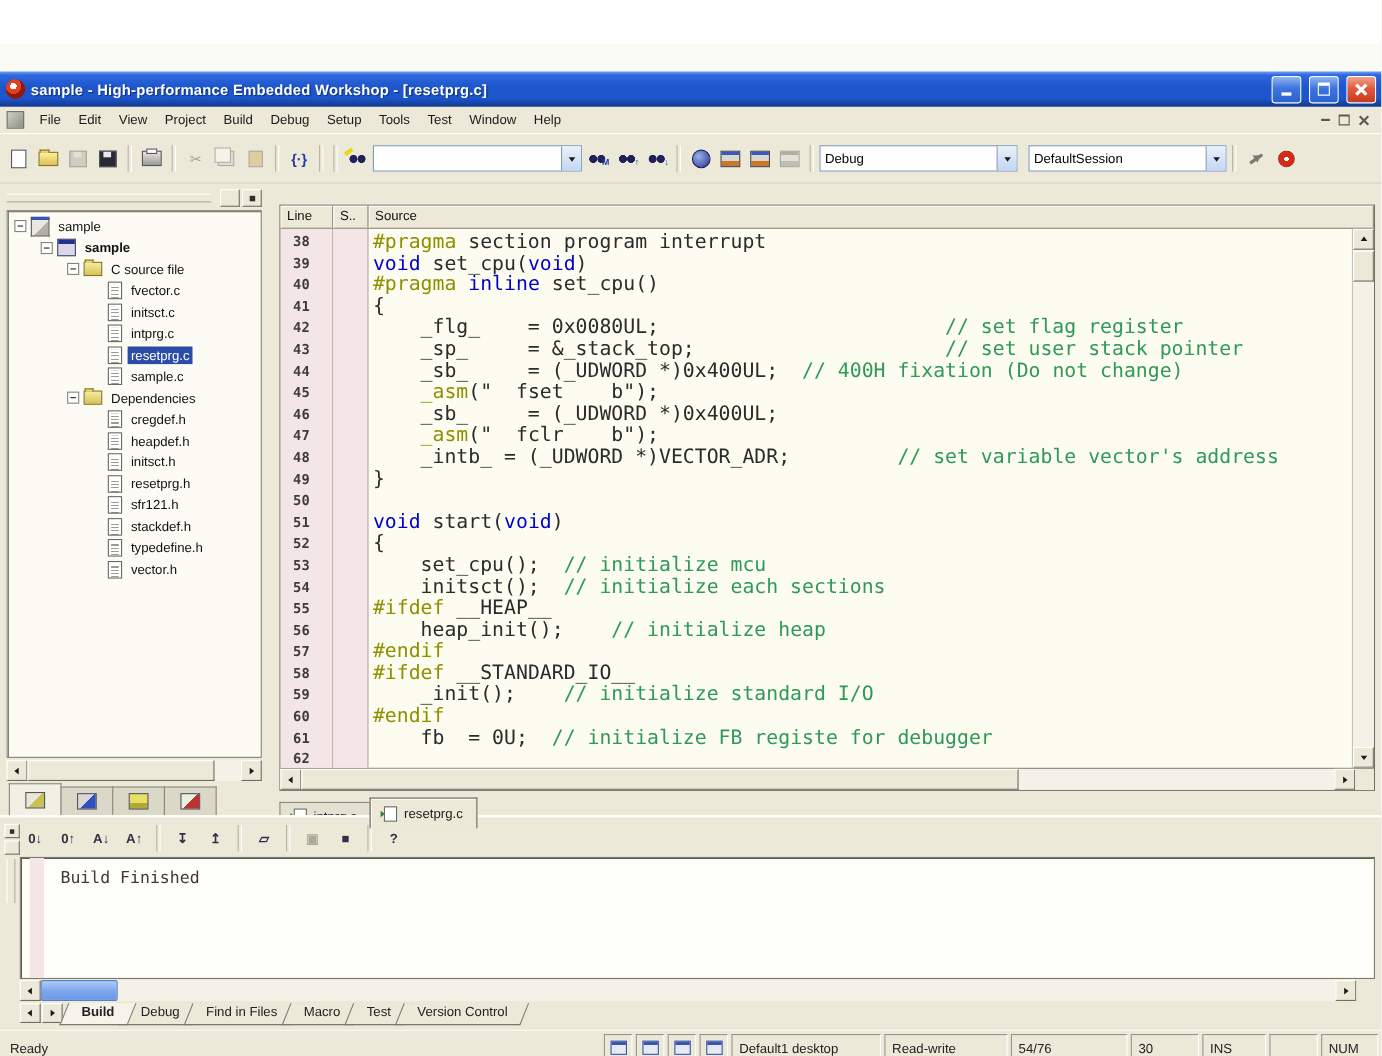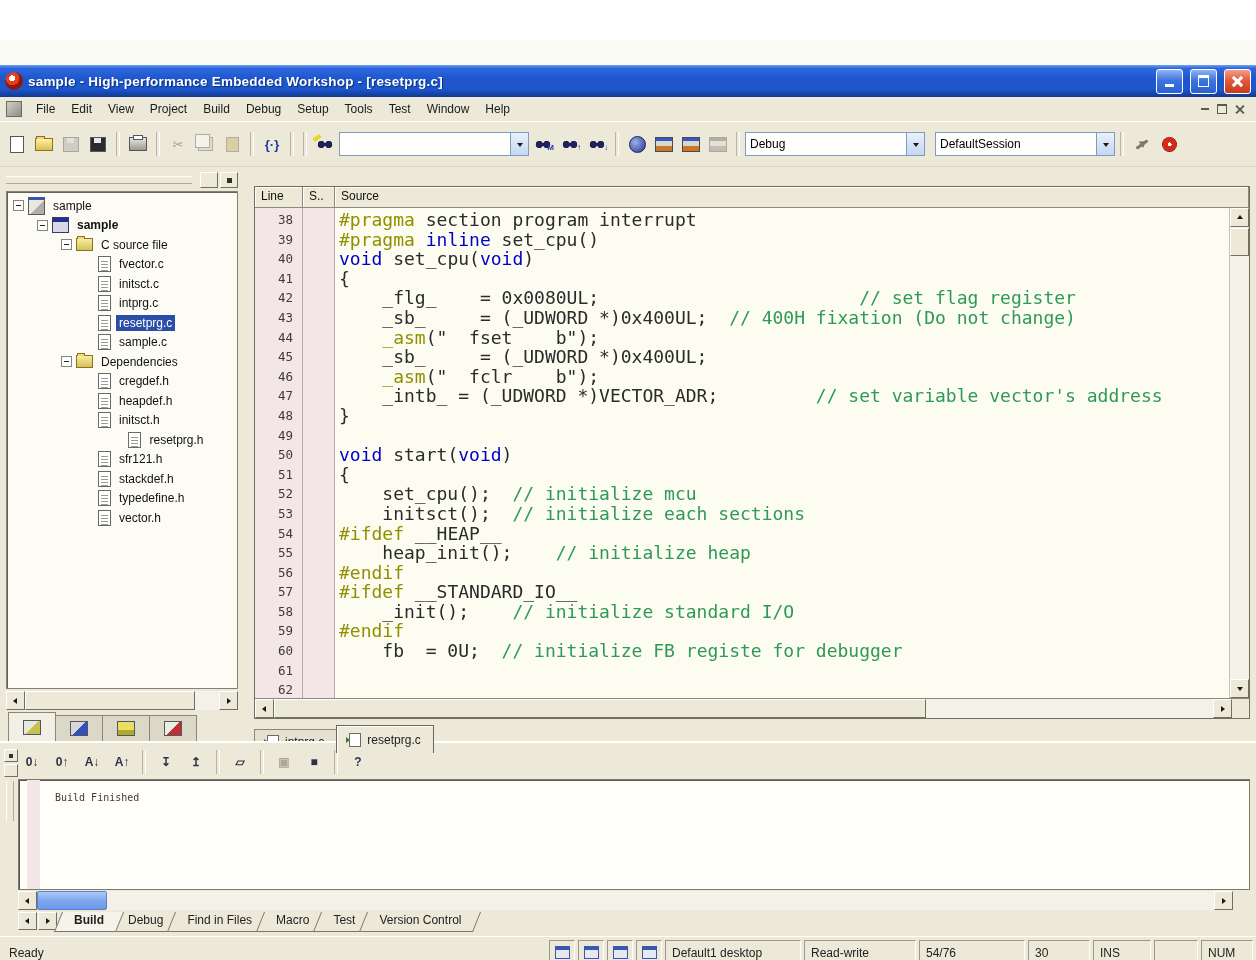--- a/index.html
+++ b/index.html
@@ -109,21 +109,21 @@
   
   .editor-region { flex:1; position:relative; min-width:0; }
   .editor-frame { position:absolute; left:8px; right:6px; top:19px; height:531px; border:1px solid #6F6F65; background:#FDFCF0; display:flex; flex-direction:column; }
   .ed-header { flex:0 0 20px; display:flex; background:#ECE9D8; border-bottom:1px solid #8a887c; font-size:12px; color:#111; }
   .ed-hcell { border-right:1px solid #8a887c; box-shadow:inset 1px 1px 0 #fff; padding:2px 6px 0 6px; }
   .ed-hcell.line { flex:0 0 48px; width:48px; box-sizing:border-box; }
   .ed-hcell.scol { flex:0 0 32px; width:32px; box-sizing:border-box; }
   .ed-hcell.src { flex:1; }
   .ed-body { flex:1; display:flex; position:relative; overflow:hidden; }
   .gutter-col { flex:0 0 47px; background:#F4E6E6; border-right:1px solid #baa8a8; font-family:"DejaVu Sans Mono", monospace; font-size:12.5px; color:#3c3c3c; text-align:right; padding-top:2px; }
-  .gutter-col .ln { height:19.6px; line-height:19.6px; padding-right:9px; font-weight:normal; }
+  .gutter-col .ln { height:19.6px; line-height:19.6px; padding-right:9px; font-weight:bold;text-align:center; }
   .s-col { flex:0 0 31px; background:#F4E6E6; border-right:1px solid #baa8a8; }
   .code-col { flex:1; padding:2px 0 0 4px; font-family:"DejaVu Sans Mono", monospace; font-size:18px; overflow:hidden; }
   .code-row { height:19.6px; line-height:19.6px; white-space:pre; }
   .tk-p { color:#2b2b2b; } .tk-kw { color:#0000CC; } .tk-pre { color:#8F8F00; } .tk-com { color:#2E9958; }
   .ed-vscroll { flex:0 0 17px; background:#F4F2E8; display:flex; flex-direction:column; border-left:1px solid #c4c2b6; }
   .ed-vscroll .sthumb { height:26px; margin:1px 0; }
   .ed-vspacer { flex:1; }
   .ed-hscroll { flex:0 0 18px; border-top:1px solid #8a887c; background:#F4F2E8; display:flex; }
   .ed-hthumb { width:650px; }
   .ed-htrack { flex:1; }
@@ -136,21 +136,21 @@
   .edtab-icon::after { content:""; position:absolute; left:-4px; top:3px; border:3px solid transparent; border-left:4px solid #3a7a3a; }
 
   
   .output { flex:0 0 191px; position:relative; border-top:2px solid #fff; padding:2px 6px 0 18px; display:flex; flex-direction:column; background:#ECE9D8; }
   .out-grip { position:absolute; left:4px; top:6px; width:12px; display:flex; flex-direction:column; gap:2px; align-items:center; }
   .out-grip .ws-mini { width:12px; height:11px; }
   .out-grip .bar { width:6px; height:40px; border-left:1px solid #fff; border-right:1px solid #b0ac9c; margin-top:2px; }
   .out-toolbar { flex:0 0 34px; display:flex; align-items:center; gap:2px; }
   .ob { min-width:24px; height:22px; display:flex; align-items:center; justify-content:center; font-size:12px; font-weight:bold; color:#30304a; padding:0 2px; }
   .ob.disabled { color:#aaa89a; }
-  .out-box { flex:1; border:1px solid #7a7a70; box-shadow:inset 1px 1px 0 #5a5a52; background:#FFFEF8; position:relative; font-family:"DejaVu Sans Mono", monospace; font-size:10px; color:#3a3a3a; overflow:hidden; }
+  .out-box { flex:1; border:1px solid #7a7a70; box-shadow:inset 1px 1px 0 #5a5a52; background:#FFFEF8; position:relative; font-family:"DejaVu Sans Mono", monospace; font-size:15px; color:#3a3a3a; overflow:hidden; }
   .out-gutter { position:absolute; left:8px; top:0; bottom:0; width:13px; background:#F4E6E6; }
   .out-lines { padding:8px 0 0 36px; }
   .out-line { height:20px; line-height:20px; white-space:pre; }
   .out-hscroll { flex:0 0 17px; display:flex; background:#F4F2E8; margin-top:1px; }
   .xp-thumb { width:68px; border:1px solid #5880C8; border-radius:2px; background:linear-gradient(180deg,#ADCBF8,#7FA8EE 50%,#6A97E6); }
   .out-htrack { flex:1; }
   .out-tabs { flex:0 0 24px; display:flex; align-items:flex-start; padding-top:2px; font-size:12px; }
   .ot-arrow { width:17px; height:16px; background:#ECE9D8; border:1px solid; border-color:#fff #716F64 #716F64 #fff; display:flex; align-items:center; justify-content:center; margin-right:1px; }
   .otab { position:relative; height:19px; padding:1px 16px 0 16px; margin-right:-8px; color:#222; }
   .otab .bg { position:absolute; inset:0; transform:skewX(-22deg); border:1px solid #7a7870; border-top:none; background:#ECE9D8; }
@@ -370,21 +370,21 @@
             <div class="tree-row" style="padding-left: 72px;">
               <span style="width: 13px; flex: 0 0 13px;"></span>
               <span class="ico ico-file"></span>
               <span class="tree-lbl">heapdef.h</span>
             </div>
             <div class="tree-row" style="padding-left: 72px;">
               <span style="width: 13px; flex: 0 0 13px;"></span>
               <span class="ico ico-file"></span>
               <span class="tree-lbl">initsct.h</span>
             </div>
-            <div class="tree-row" style="padding-left: 72px; justify-content: center;">
+            <div class="tree-row" style="padding-left: 72px;">
               <span style="width: 13px; flex: 0 0 13px;"></span>
               <span class="ico ico-file"></span>
               <span class="tree-lbl">resetprg.h</span>
             </div>
             <div class="tree-row" style="padding-left: 72px;">
               <span style="width: 13px; flex: 0 0 13px;"></span>
               <span class="ico ico-file"></span>
               <span class="tree-lbl">sfr121.h</span>
             </div>
             <div class="tree-row" style="padding-left: 72px;">
@@ -462,24 +462,25 @@
                 <div class="ln">57</div>
                 <div class="ln">58</div>
                 <div class="ln">59</div>
                 <div class="ln">60</div>
                 <div class="ln">61</div>
                 <div class="ln">62</div>
               </div>
             <div class="s-col"></div>
             <div class="code-col" id="code-lines">
                 <div class="code-row"><span class="tk-pre">#pragma</span><span class="tk-p"> section program interrupt</span></div>
+                <div class="code-row"><span class="tk-kw">void</span><span class="tk-p"> set_cpu(</span><span class="tk-kw">void</span><span class="tk-p">)</span></div>
                 <div class="code-row"><span class="tk-pre">#pragma</span><span class="tk-p"> </span><span class="tk-kw">inline</span><span class="tk-p"> set_cpu()</span></div>
-                <div class="code-row"><span class="tk-kw">void</span><span class="tk-p"> set_cpu(</span><span class="tk-kw">void</span><span class="tk-p">)</span></div>
                 <div class="code-row"><span class="tk-p">{</span></div>
                 <div class="code-row"><span class="tk-p">    _flg_    = 0x0080UL;                        </span><span class="tk-com">// set flag register</span></div>
+                <div class="code-row"><span class="tk-p">    _sp_     = &amp;_stack_top;                     </span><span class="tk-com">// set user stack pointer</span></div>
                 <div class="code-row"><span class="tk-p">    _sb_     = (_UDWORD *)0x400UL;  </span><span class="tk-com">// 400H fixation (Do not change)</span></div>
                 <div class="code-row"><span class="tk-p">    </span><span class="tk-pre">_asm</span><span class="tk-p">("  fset    b");</span></div>
                 <div class="code-row"><span class="tk-p">    _sb_     = (_UDWORD *)0x400UL;</span></div>
                 <div class="code-row"><span class="tk-p">    </span><span class="tk-pre">_asm</span><span class="tk-p">("  fclr    b");</span></div>
                 <div class="code-row"><span class="tk-p">    _intb_ = (_UDWORD *)VECTOR_ADR;         </span><span class="tk-com">// set variable vector's address</span></div>
                 <div class="code-row"><span class="tk-p">}</span></div>
                 <div class="code-row"></div>
                 <div class="code-row"><span class="tk-kw">void</span><span class="tk-p"> start(</span><span class="tk-kw">void</span><span class="tk-p">)</span></div>
                 <div class="code-row"><span class="tk-p">{</span></div>
                 <div class="code-row"><span class="tk-p">    set_cpu();  </span><span class="tk-com">// initialize mcu</span></div>

